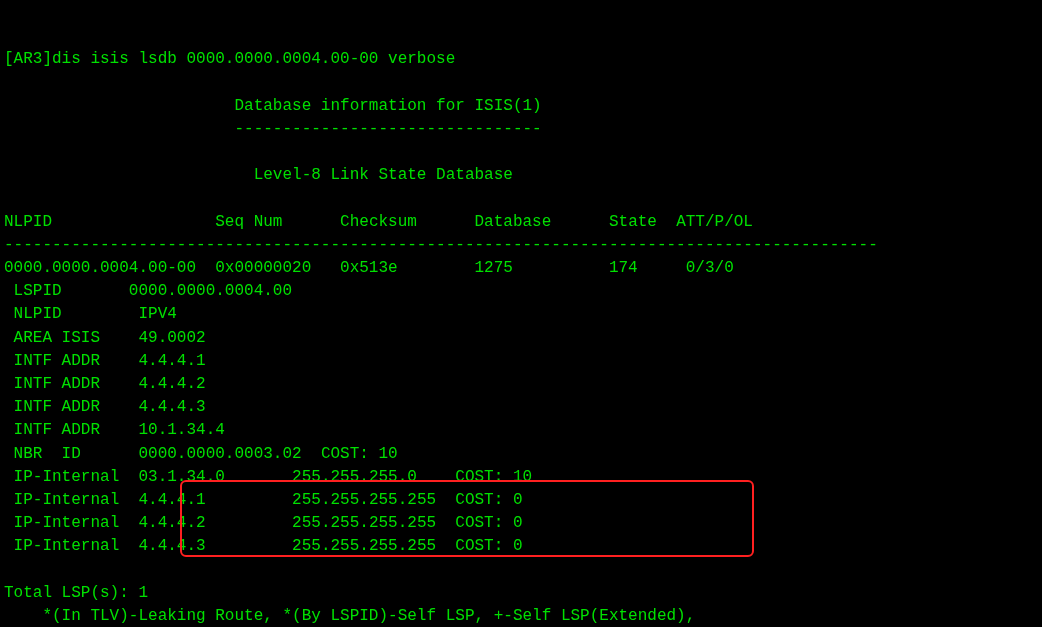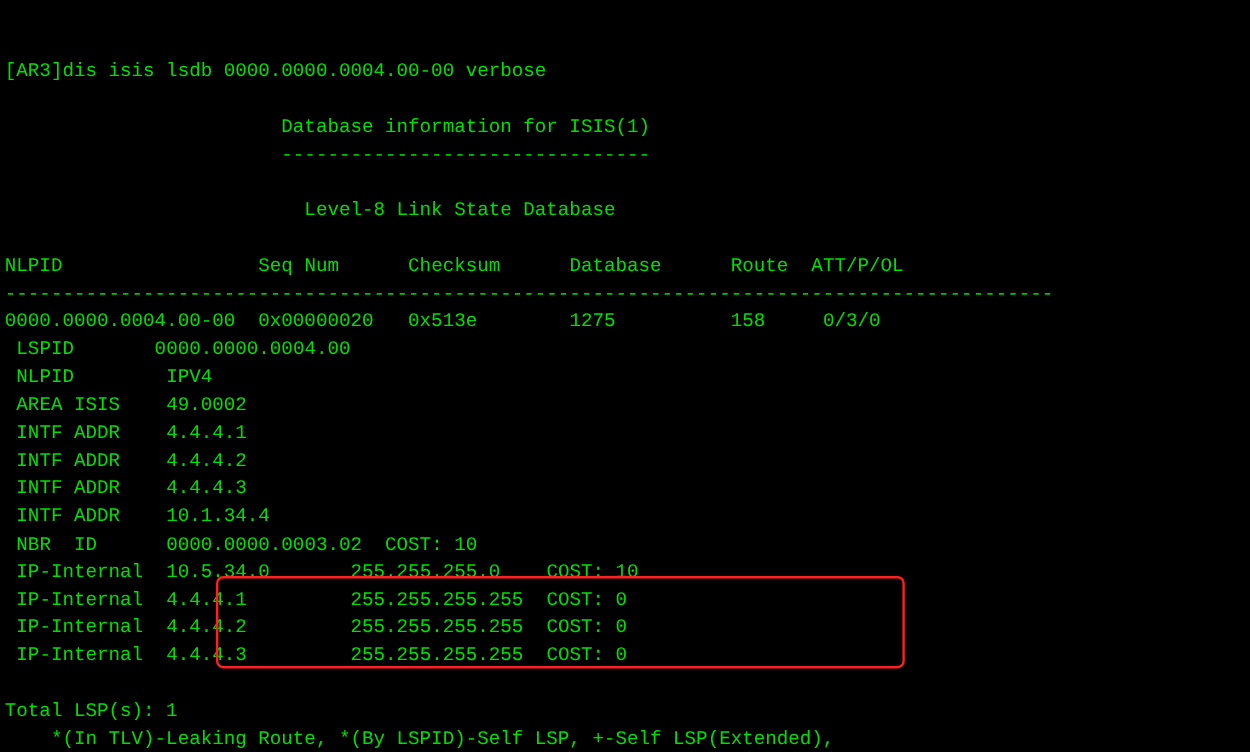--- a/index.html
+++ b/index.html
@@ -23,32 +23,32 @@
 </head>
 <body>
 <div class="container">
 <span>[AR3]dis isis lsdb 0000.0000.0004.00-00 verbose</span>
 
                         <span>Database information for ISIS(1)</span>
                         <span>--------------------------------</span>
 
                           <span>Level-8 Link State Database</span>
 
-<span>NLPID</span>                 <span>Seq Num</span>      <span>Checksum</span>      <span>Database</span>      <span>Route</span>  <span>ATT/P/OL</span>
+<span>NLPID</span>                 <span>Seq Num</span>      <span>Checksum</span>      <span>Database</span>      <span>State</span>  <span>ATT/P/OL</span>
 <span>-------------------------------------------------------------------------------------------</span>
-<span>0000.0000.0004.00-00</span>  <span>0x00000020</span>   <span>0x513e</span>        <span>1275</span>          <span>158</span>     <span>0/3/0</span>
+<span>0000.0000.0004.00-00</span>  <span>0x00000020</span>   <span>0x513e</span>        <span>1275</span>          <span>174</span>     <span>0/3/0</span>
  <span>LSPID</span>       <span>0000.0000.0004.00</span>
  <span>NLPID</span>        <span>IPV4</span>
  <span>AREA ISIS</span>    <span>49.0002</span>
  <span>INTF ADDR</span>    <span>4.4.4.1</span>
  <span>INTF ADDR</span>    <span>4.4.4.2</span>
  <span>INTF ADDR</span>    <span>4.4.4.3</span>
  <span>INTF ADDR</span>    <span>10.1.34.4</span>
  <span>NBR  ID</span>      <span>0000.0000.0003.02</span>  <span>COST: 10</span>
- <span>IP-Internal</span>  <span>10.5.34.0</span>       <span>255.255.255.0</span>    <span>COST: 10</span>
+ <span>IP-Internal</span>  <span>03.1.34.0</span>       <span>255.255.255.0</span>    <span>COST: 10</span>
  <span>IP-Internal</span>  <span>4.4.4.1</span>         <span>255.255.255.255</span>  <span>COST: 0</span>
  <span>IP-Internal</span>  <span>4.4.4.2</span>         <span>255.255.255.255</span>  <span>COST: 0</span>
  <span>IP-Internal</span>  <span>4.4.4.3</span>         <span>255.255.255.255</span>  <span>COST: 0</span>
 
 <span>Total LSP(s): 1</span>
     <span>*(In TLV)-Leaking Route, *(By LSPID)-Self LSP, +-Self LSP(Extended),</span>
              
 <div class="highlight-box" style="left:176px; top:455px; width:570px; height:73px;"></div>
 </div>
 

